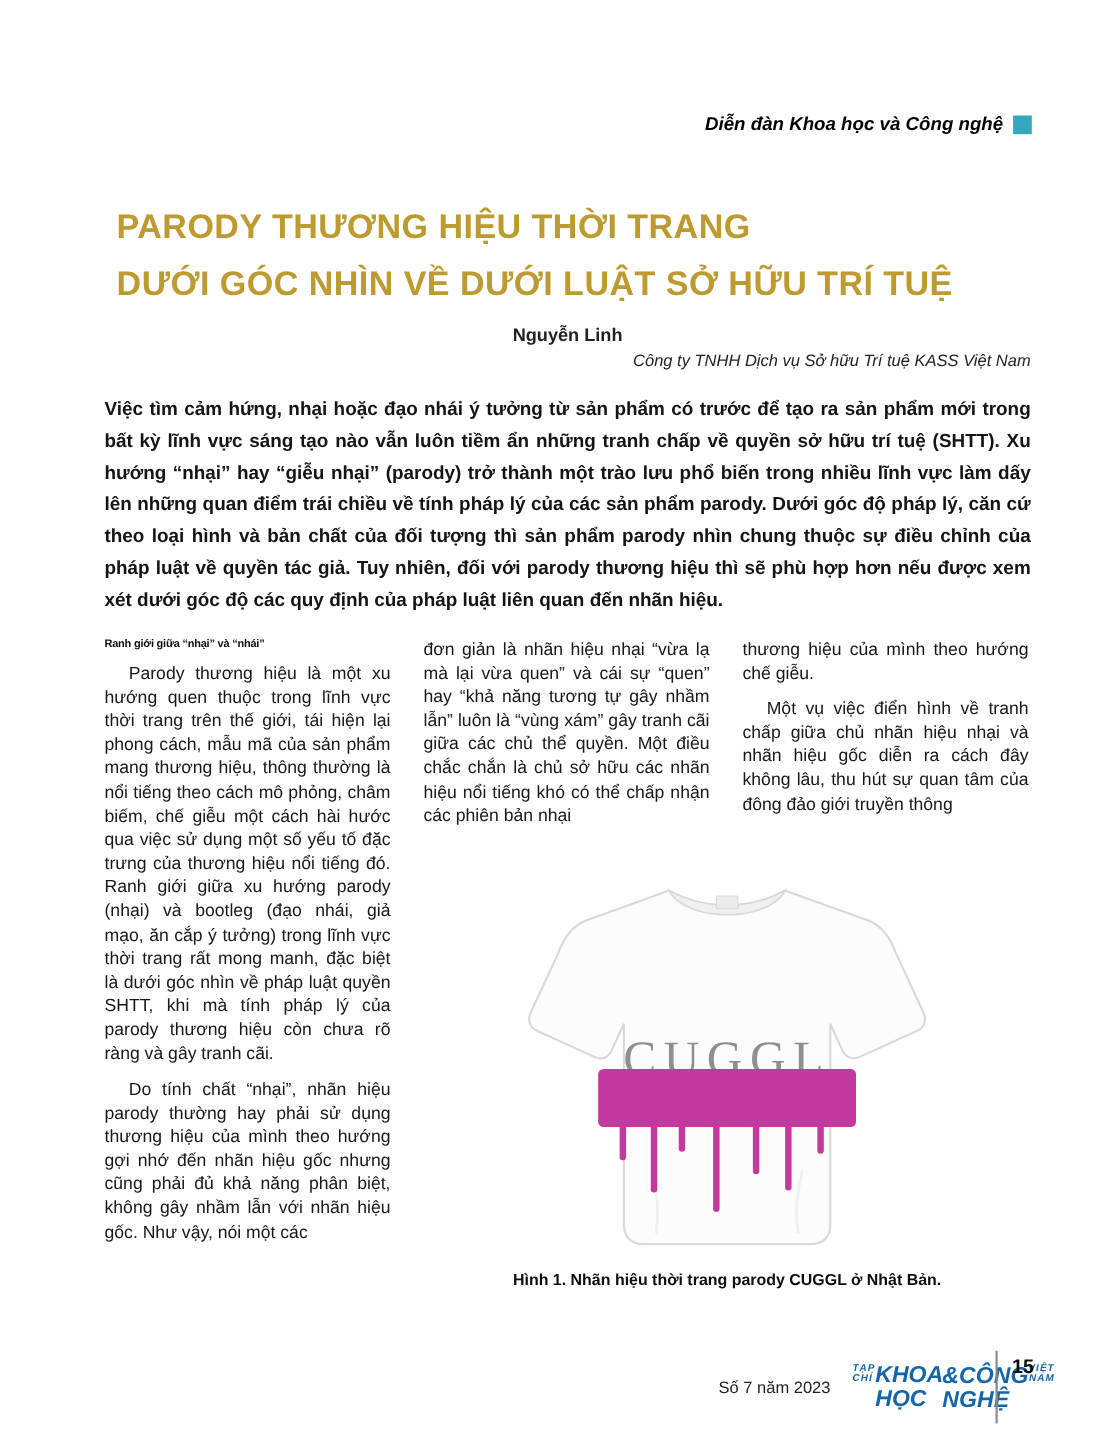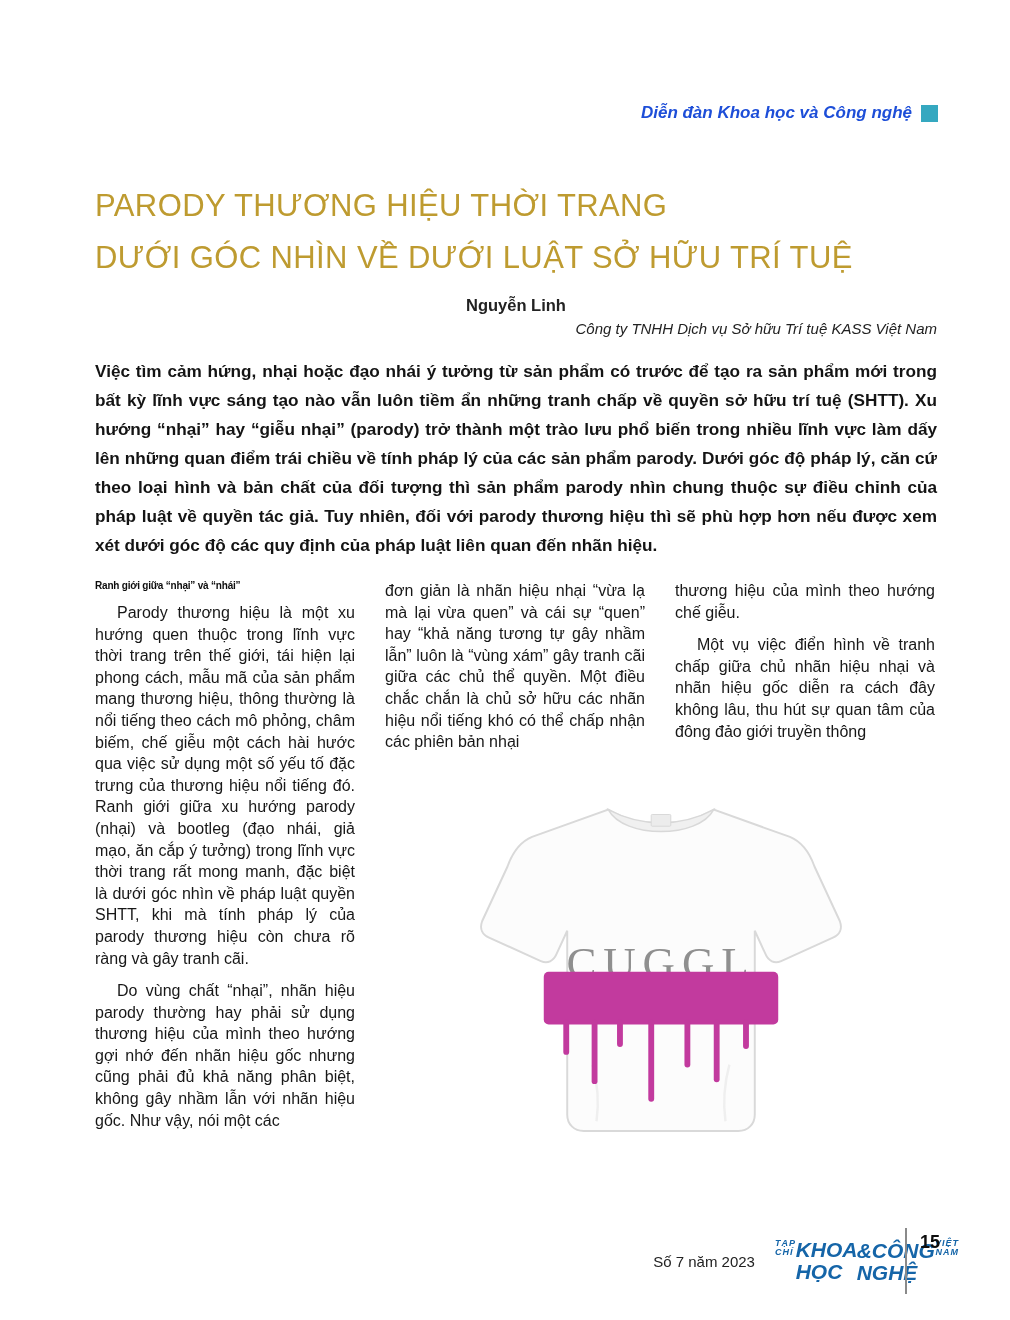--- a/index.html
+++ b/index.html
@@ -4,26 +4,26 @@
 <style>
   * { margin:0; padding:0; box-sizing:border-box; }
   html,body { background:#ffffff; }
   .page {
     position:relative; width:1010px; height:1320px; background:#ffffff;
     font-family:"Liberation Sans", sans-serif; color:#1a1a1a; overflow:hidden;
   }
 
   
   .header { position:absolute; top:103px; right:72px; display:flex; align-items:center; gap:9px; }
-  .header-label { font-style:italic; font-weight:bold; font-size:17px; color:#1d4ed8; }
+  .header-label { font-style:italic; font-weight:bold; font-size:17px; color:#000000; }
   .header-square { width:17px; height:17px; background:var(--header-square,#35A8C0); display:inline-block; }
 
   
-  .title { position:absolute; left:95px; top:180px; width:845px; color:var(--title-gold,#BE9B30);
-           font-size:31px; font-weight:normal; line-height:52px; letter-spacing:0.4px; }
+  .title { position:absolute; left:106px; top:180px; width:845px; color:var(--title-gold,#BE9B30);
+           font-size:31px; font-weight:bold; line-height:52px; letter-spacing:0.4px; }
   .title-line { display:block; }
 
   
   .byline { position:absolute; top:296px; left:95px; width:842px; text-align:center; }
   .author { font-weight:bold; font-size:16.5px; color:#222; }
   .affiliation { font-style:italic; font-size:15px; margin-top:5px; color:#222;text-align:right; }
 
   
   .lead { position:absolute; top:357px; left:95px; width:842px; font-weight:bold;
           font-size:17.2px; line-height:29px; text-align:justify; color:#141414; }
@@ -85,21 +85,21 @@
     <div class="affiliation">Công ty TNHH Dịch vụ Sở hữu Trí tuệ KASS Việt Nam</div>
   </div>
 
   <p class="lead">Việc tìm cảm hứng, nhại hoặc đạo nhái ý tưởng từ sản phẩm có trước để tạo ra sản phẩm mới trong bất kỳ lĩnh vực sáng tạo nào vẫn luôn tiềm ẩn những tranh chấp về quyền sở hữu trí tuệ (SHTT). Xu hướng “nhại” hay “giễu nhại” (parody) trở thành một trào lưu phổ biến trong nhiều lĩnh vực làm dấy lên những quan điểm trái chiều về tính pháp lý của các sản phẩm parody. Dưới góc độ pháp lý, căn cứ theo loại hình và bản chất của đối tượng thì sản phẩm parody nhìn chung thuộc sự điều chỉnh của pháp luật về quyền tác giả. Tuy nhiên, đối với parody thương hiệu thì sẽ phù hợp hơn nếu được xem xét dưới góc độ các quy định của pháp luật liên quan đến nhãn hiệu.</p>
 
   <div class="columns">
 
     <div class="col-1">
       <h2 class="section-heading">Ranh giới giữa “nhại” và “nhái”</h2>
       <p class="body-p indent">Parody thương hiệu là một xu hướng quen thuộc trong lĩnh vực thời trang trên thế giới, tái hiện lại phong cách, mẫu mã của sản phẩm mang thương hiệu, thông thường là nổi tiếng theo cách mô phỏng, châm biếm, chế giễu một cách hài hước qua việc sử dụng một số yếu tố đặc trưng của thương hiệu nổi tiếng đó. Ranh giới giữa xu hướng parody (nhại) và bootleg (đạo nhái, giả mạo, ăn cắp ý tưởng) trong lĩnh vực thời trang rất mong manh, đặc biệt là dưới góc nhìn về pháp luật quyền SHTT, khi mà tính pháp lý của parody thương hiệu còn chưa rõ ràng và gây tranh cãi.</p>
-      <p class="body-p indent">Do vùng chất “nhại”, nhãn hiệu parody thường hay phải sử dụng thương hiệu của mình theo hướng gợi nhớ đến nhãn hiệu gốc nhưng cũng phải đủ khả năng phân biệt, không gây nhầm lẫn với nhãn hiệu gốc. Như vậy, nói một các</p>
+      <p class="body-p indent">Do tính chất “nhại”, nhãn hiệu parody thường hay phải sử dụng thương hiệu của mình theo hướng gợi nhớ đến nhãn hiệu gốc nhưng cũng phải đủ khả năng phân biệt, không gây nhầm lẫn với nhãn hiệu gốc. Như vậy, nói một các</p>
     </div>
 
     <div class="right-area">
       <div class="subcols">
         <div class="col">
           <p class="body-p">đơn giản là nhãn hiệu nhại “vừa lạ mà lại vừa quen” và cái sự “quen” hay “khả năng tương tự gây nhầm lẫn” luôn là “vùng xám” gây tranh cãi giữa các chủ thể quyền. Một điều chắc chắn là chủ sở hữu các nhãn hiệu nổi tiếng khó có thể chấp nhận các phiên bản nhại</p>
         </div>
         <div class="col">
           <p class="body-p">thương hiệu của mình theo hướng chế giễu.</p>
           <p class="body-p indent">Một vụ việc điển hình về tranh chấp giữa chủ nhãn hiệu nhại và nhãn hiệu gốc diễn ra cách đây không lâu, thu hút sự quan tâm của đông đảo giới truyền thông</p>
@@ -124,20 +124,21 @@
 
             <line class="drip" x1="163" y1="252" x2="163" y2="282"></line>
             <line class="drip" x1="192" y1="252" x2="192" y2="312"></line>
             <line class="drip" x1="218" y1="252" x2="218" y2="274"></line>
             <line class="drip" x1="250" y1="252" x2="250" y2="330"></line>
             <line class="drip" x1="287" y1="252" x2="287" y2="295"></line>
             <line class="drip" x1="317" y1="252" x2="317" y2="310"></line>
             <line class="drip" x1="347" y1="252" x2="347" y2="276"></line>
           </svg>
         </div>
+        <figcaption class="caption">Hình 1. Nhãn hiệu thời trang parody CUGGL ở Nhật Bản.</figcaption>
       </figure>
     </div>
   </div>
 
   <div class="footer">
     <span class="issue">Số 7 năm 2023</span>
     <div class="logo">
       <span class="logo-top">TẠP CHÍ</span>
       <span class="logo-l1">KHOA HỌC</span>
       <span class="logo-l2">&amp;CÔNG NGHỆ</span>

